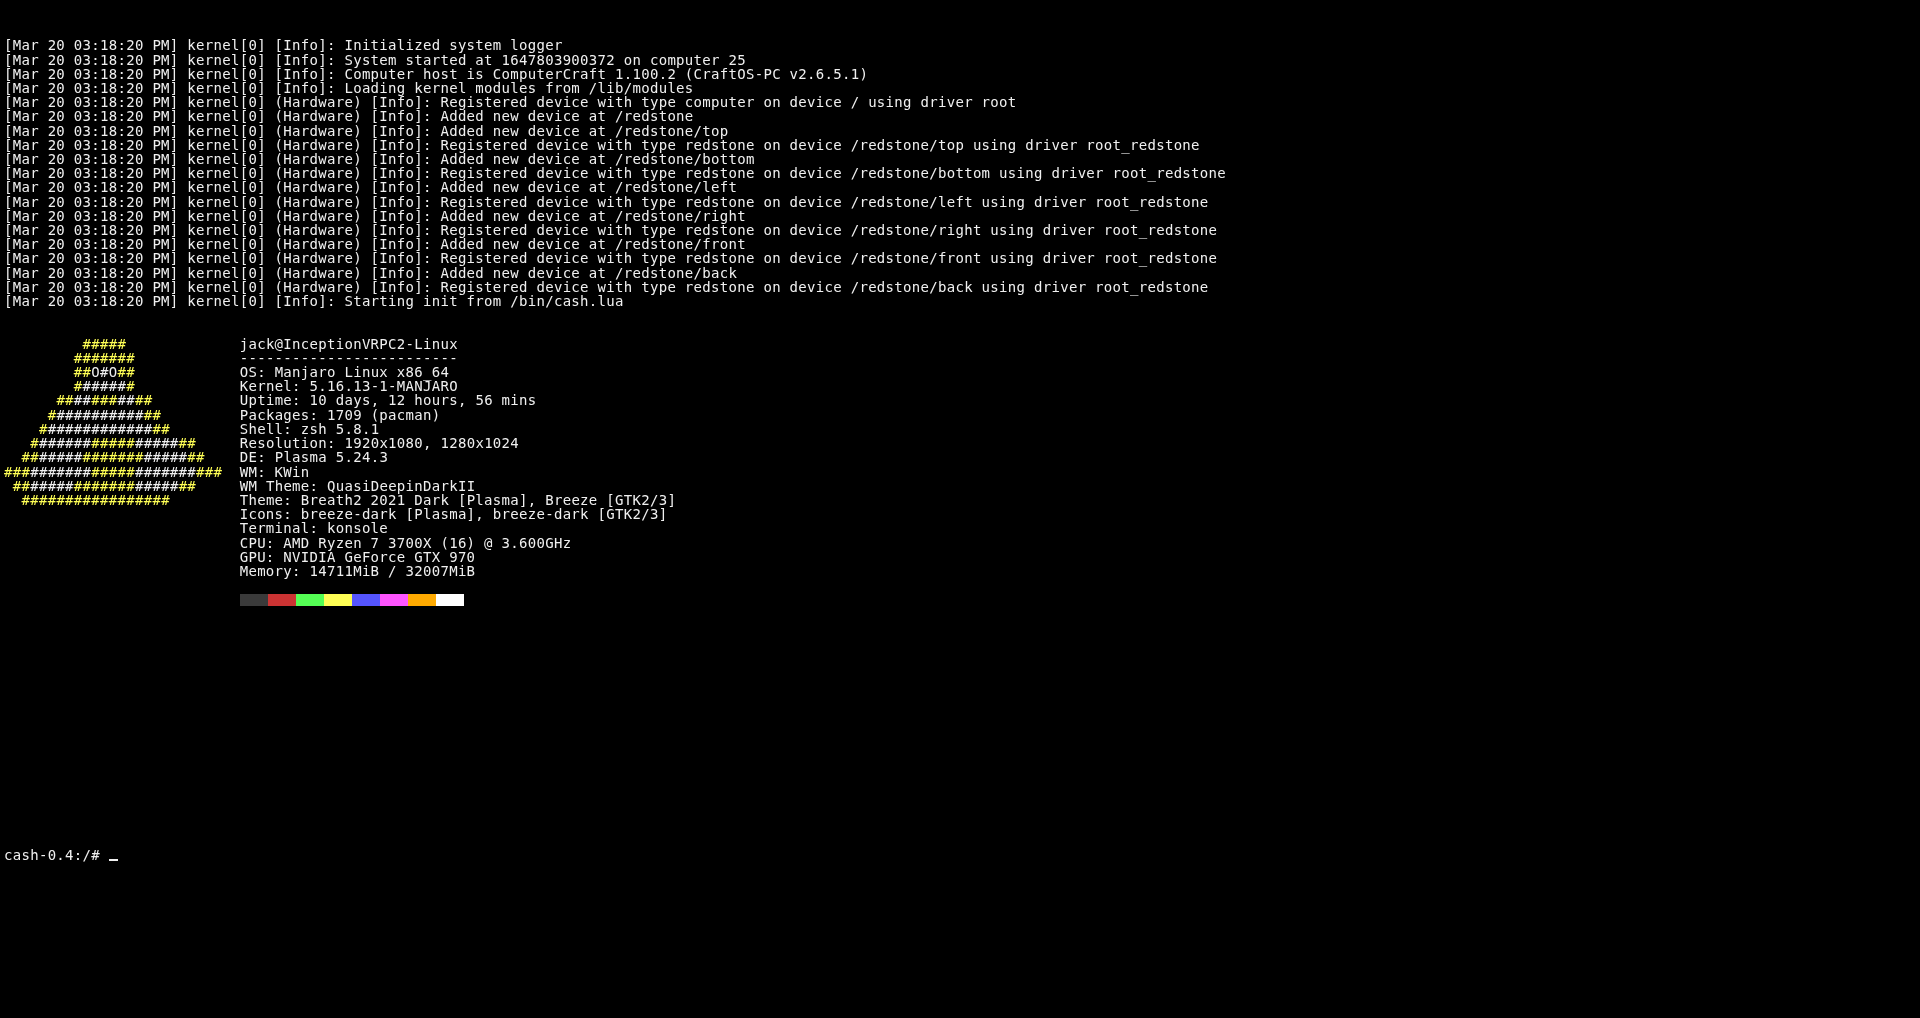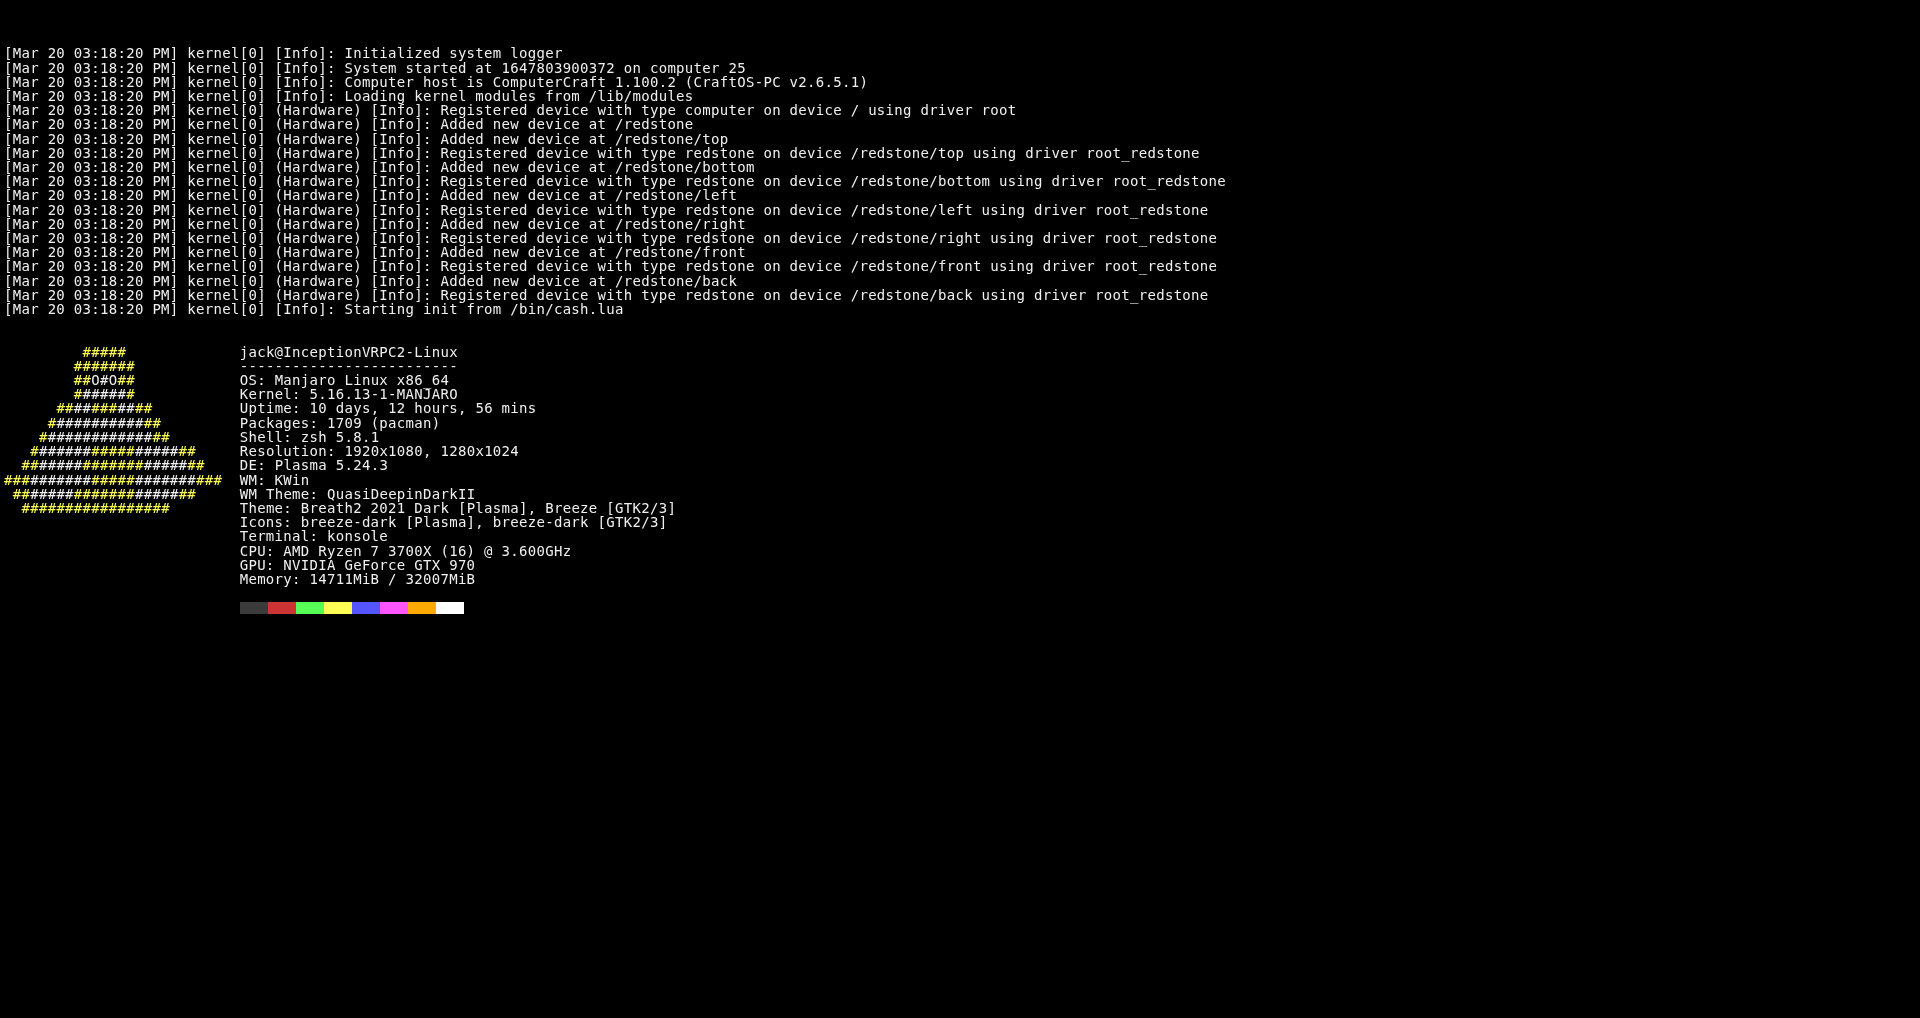--- a/index.html
+++ b/index.html
@@ -8,21 +8,21 @@
     background: #000;
     overflow: hidden;
     font-family: "Consolas", "Lucida Console", monospace;
     font-size: 14px;
     line-height: 14.2px;
     color: #f0f0f0;
     letter-spacing: 0.3px;
   }
   .term {
     white-space: pre;
-    padding: 18px 4px;
+    padding: 10px 4px;
   }
   .line { display: block; }
   .yellow { color: #ffff55; }
   .cursor {
     display: inline-block;
     width: 9px; height: 2px;
     background: #f0f0f0;
     vertical-align: -1px;
   }
   .swatch-row { line-height: 14px; }
@@ -36,13 +36,14 @@
 <body>
 
 <div class="term">
   <div id="klog"><span class="line">[Mar 20 03:18:20 PM] kernel[0] [Info]: Initialized system logger</span><span class="line">[Mar 20 03:18:20 PM] kernel[0] [Info]: System started at 1647803900372 on computer 25</span><span class="line">[Mar 20 03:18:20 PM] kernel[0] [Info]: Computer host is ComputerCraft 1.100.2 (CraftOS-PC v2.6.5.1)</span><span class="line">[Mar 20 03:18:20 PM] kernel[0] [Info]: Loading kernel modules from /lib/modules</span><span class="line">[Mar 20 03:18:20 PM] kernel[0] (Hardware) [Info]: Registered device with type computer on device / using driver root</span><span class="line">[Mar 20 03:18:20 PM] kernel[0] (Hardware) [Info]: Added new device at /redstone</span><span class="line">[Mar 20 03:18:20 PM] kernel[0] (Hardware) [Info]: Added new device at /redstone/top</span><span class="line">[Mar 20 03:18:20 PM] kernel[0] (Hardware) [Info]: Registered device with type redstone on device /redstone/top using driver root_redstone</span><span class="line">[Mar 20 03:18:20 PM] kernel[0] (Hardware) [Info]: Added new device at /redstone/bottom</span><span class="line">[Mar 20 03:18:20 PM] kernel[0] (Hardware) [Info]: Registered device with type redstone on device /redstone/bottom using driver root_redstone</span><span class="line">[Mar 20 03:18:20 PM] kernel[0] (Hardware) [Info]: Added new device at /redstone/left</span><span class="line">[Mar 20 03:18:20 PM] kernel[0] (Hardware) [Info]: Registered device with type redstone on device /redstone/left using driver root_redstone</span><span class="line">[Mar 20 03:18:20 PM] kernel[0] (Hardware) [Info]: Added new device at /redstone/right</span><span class="line">[Mar 20 03:18:20 PM] kernel[0] (Hardware) [Info]: Registered device with type redstone on device /redstone/right using driver root_redstone</span><span class="line">[Mar 20 03:18:20 PM] kernel[0] (Hardware) [Info]: Added new device at /redstone/front</span><span class="line">[Mar 20 03:18:20 PM] kernel[0] (Hardware) [Info]: Registered device with type redstone on device /redstone/front using driver root_redstone</span><span class="line">[Mar 20 03:18:20 PM] kernel[0] (Hardware) [Info]: Added new device at /redstone/back</span><span class="line">[Mar 20 03:18:20 PM] kernel[0] (Hardware) [Info]: Registered device with type redstone on device /redstone/back using driver root_redstone</span><span class="line">[Mar 20 03:18:20 PM] kernel[0] [Info]: Starting init from /bin/cash.lua</span></div>
   <div id="fetch"><span class="line">         <span class="yellow">#####</span>             jack@InceptionVRPC2-Linux</span><span class="line">        <span class="yellow">#######</span>            -------------------------</span><span class="line">        <span class="yellow">##</span><span class="">O#O</span><span class="yellow">##</span>            OS: Manjaro Linux x86_64</span><span class="line">        <span class="yellow">#</span><span class="">#####</span><span class="yellow">#</span>            Kernel: 5.16.13-1-MANJARO</span><span class="line">      <span class="yellow">##</span><span class="">##</span><span class="yellow">###</span><span class="">##</span><span class="yellow">##</span>          Uptime: 10 days, 12 hours, 56 mins</span><span class="line">     <span class="yellow">#</span><span class="">##########</span><span class="yellow">##</span>         Packages: 1709 (pacman)</span><span class="line">    <span class="yellow">#</span><span class="">############</span><span class="yellow">##</span>        Shell: zsh 5.8.1</span><span class="line">   <span class="yellow">#</span><span class="">######</span><span class="yellow">#####</span><span class="">#####</span><span class="yellow">##</span>     Resolution: 1920x1080, 1280x1024</span><span class="line">  <span class="yellow">##</span><span class="">#####</span><span class="yellow">#######</span><span class="">#####</span><span class="yellow">##</span>    DE: Plasma 5.24.3</span><span class="line"><span class="yellow">###</span><span class="">#######</span><span class="yellow">#####</span><span class="">#######</span><span class="yellow">###</span>  WM: KWin</span><span class="line"> <span class="yellow">##</span><span class="">#####</span><span class="yellow">#######</span><span class="">#####</span><span class="yellow">##</span>     WM Theme: QuasiDeepinDarkII</span><span class="line">  <span class="yellow">#################</span>        Theme: Breath2 2021 Dark [Plasma], Breeze [GTK2/3]</span><span class="line">                           Icons: breeze-dark [Plasma], breeze-dark [GTK2/3]</span><span class="line">                           Terminal: konsole</span><span class="line">                           CPU: AMD Ryzen 7 3700X (16) @ 3.600GHz</span><span class="line">                           GPU: NVIDIA GeForce GTX 970</span><span class="line">                           Memory: 14711MiB / 32007MiB</span><span class="line"> </span><span class="line swatch-row">                           <span class="sw" style="background:#3a3a3a"></span><span class="sw" style="background:#cc3333"></span><span class="sw" style="background:#55ff55"></span><span class="sw" style="background:#ffff55"></span><span class="sw" style="background:#5555ff"></span><span class="sw" style="background:#ff55ff"></span><span class="sw" style="background:#ffaa00"></span><span class="sw" style="background:#ffffff"></span></span></div>
   <span class="line"> </span>
   <span class="line"> </span>
   <span class="line"> </span>
   <span class="line"> </span>
   <span class="line"> </span>
+  <span class="line"><span>cash-0.4:/# </span><span class="cursor"></span></span>
 </div>
 
 </body></html>

